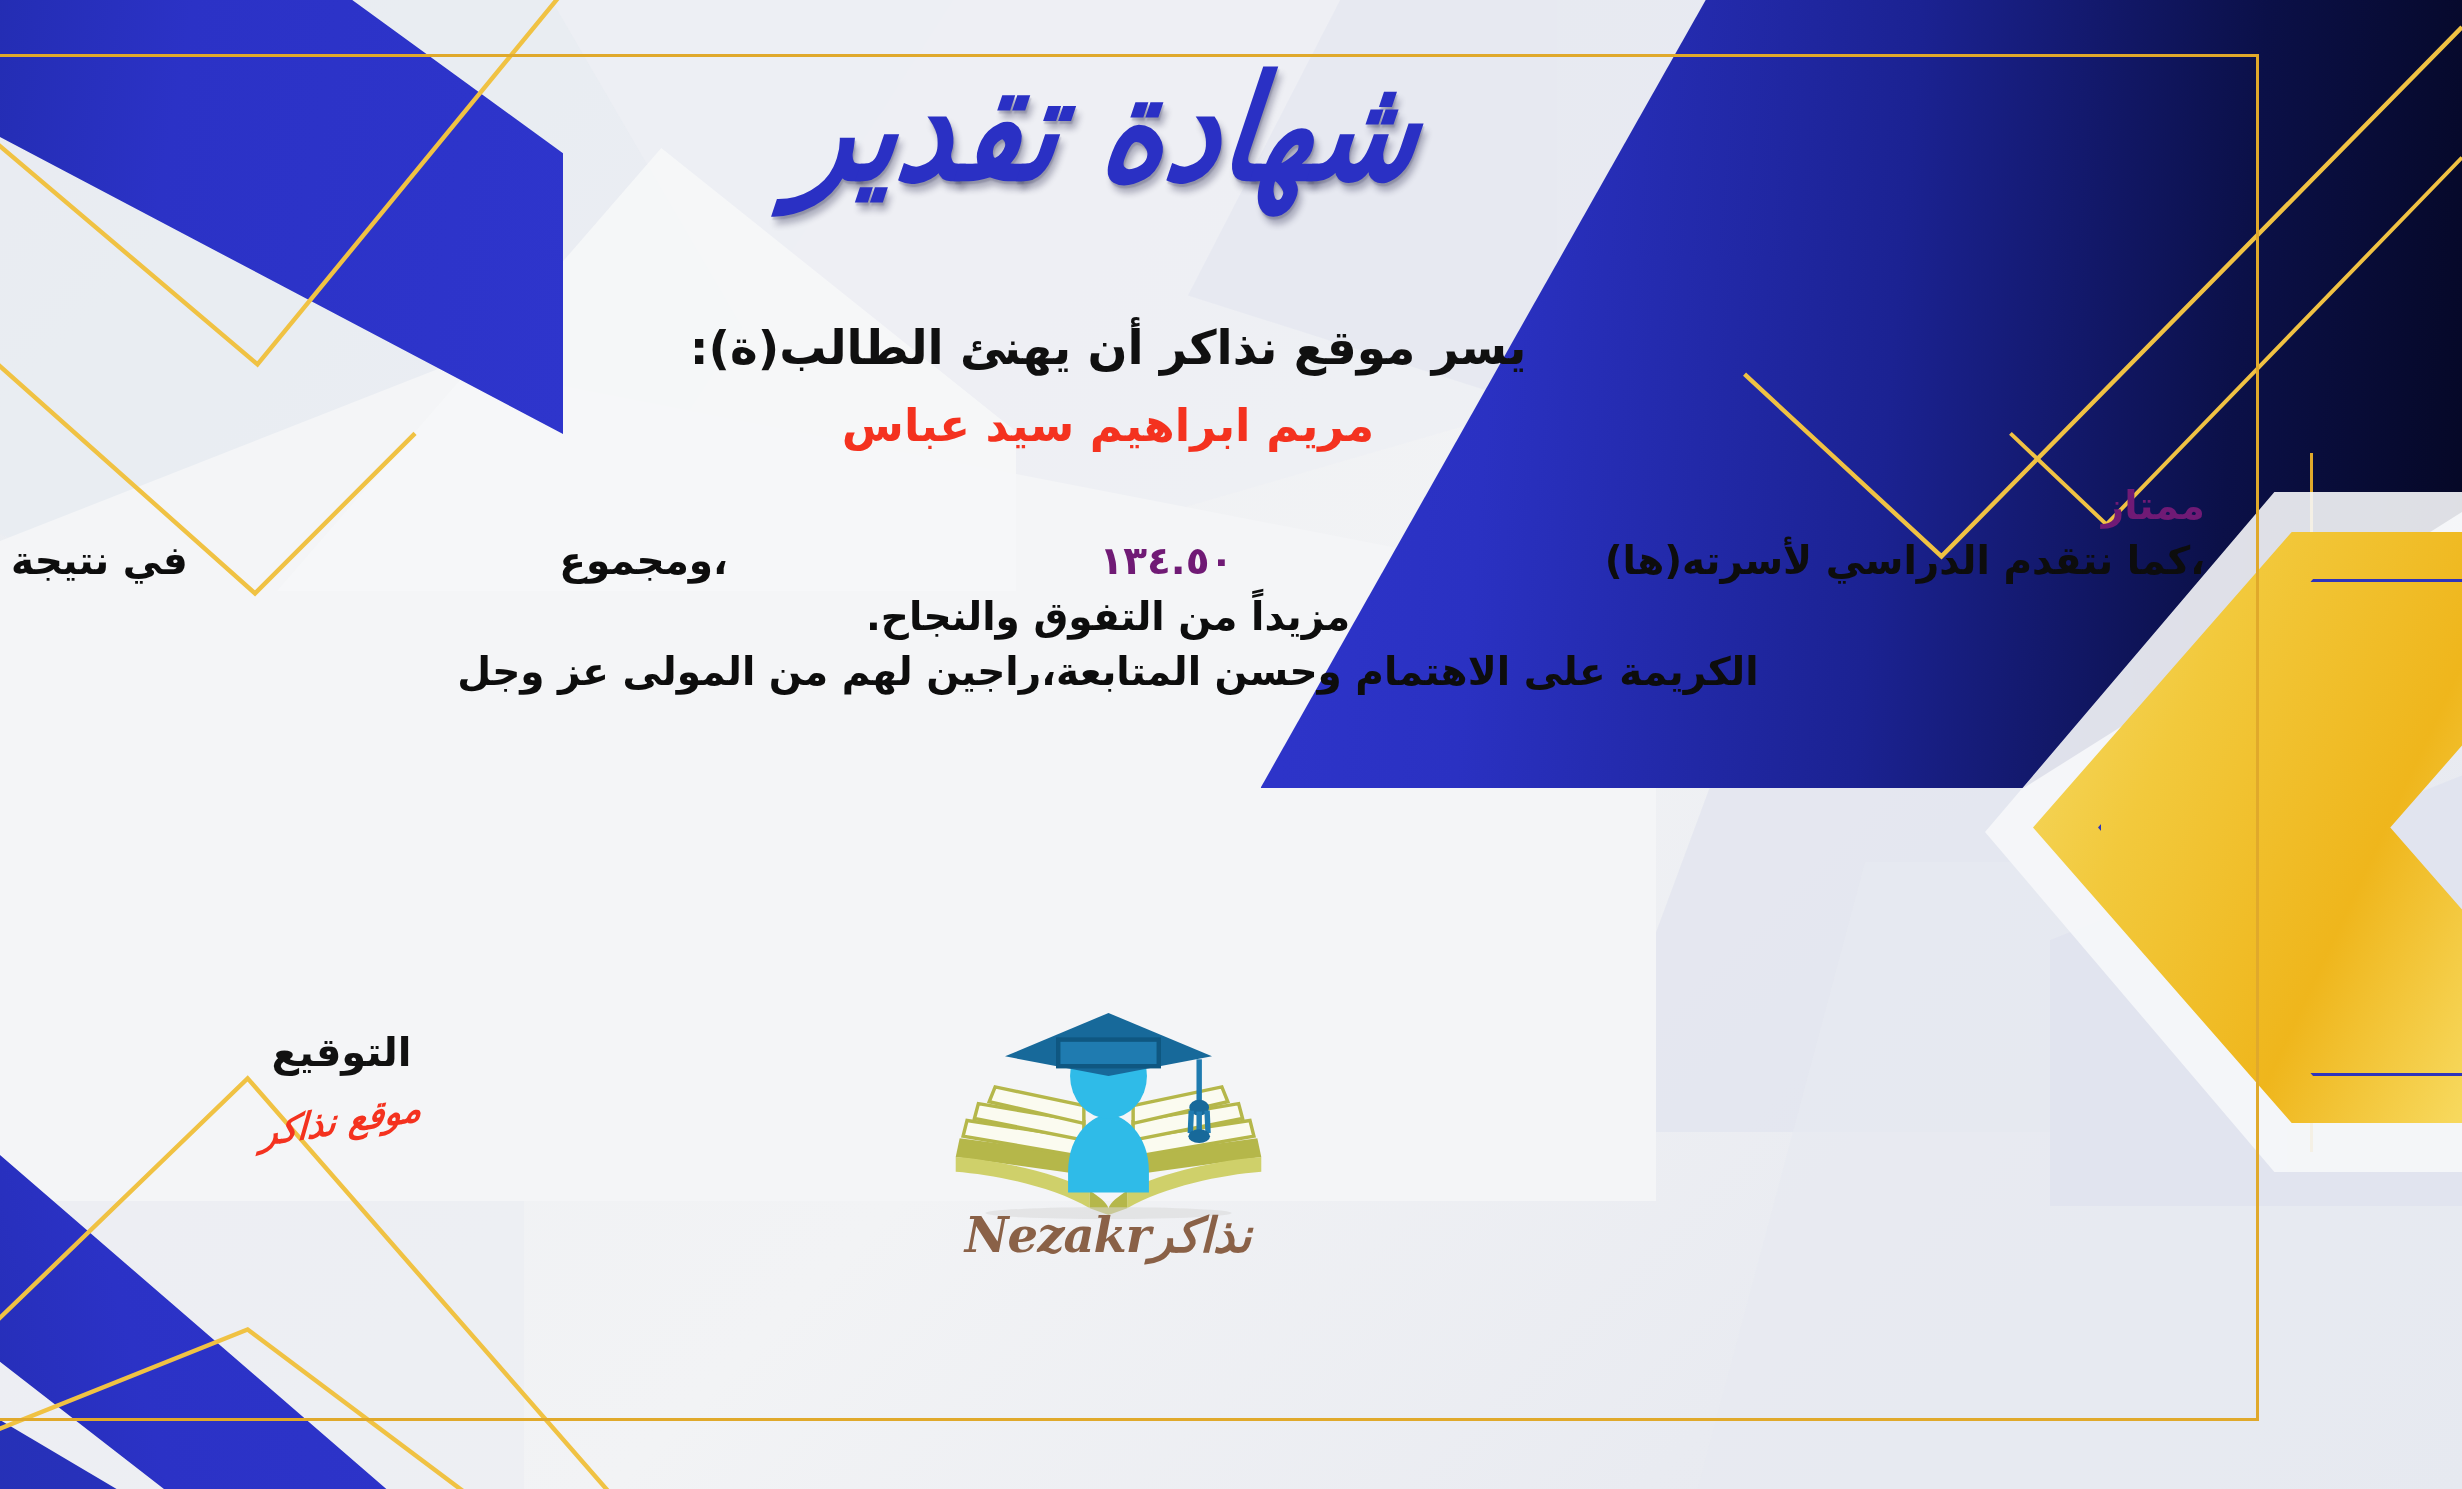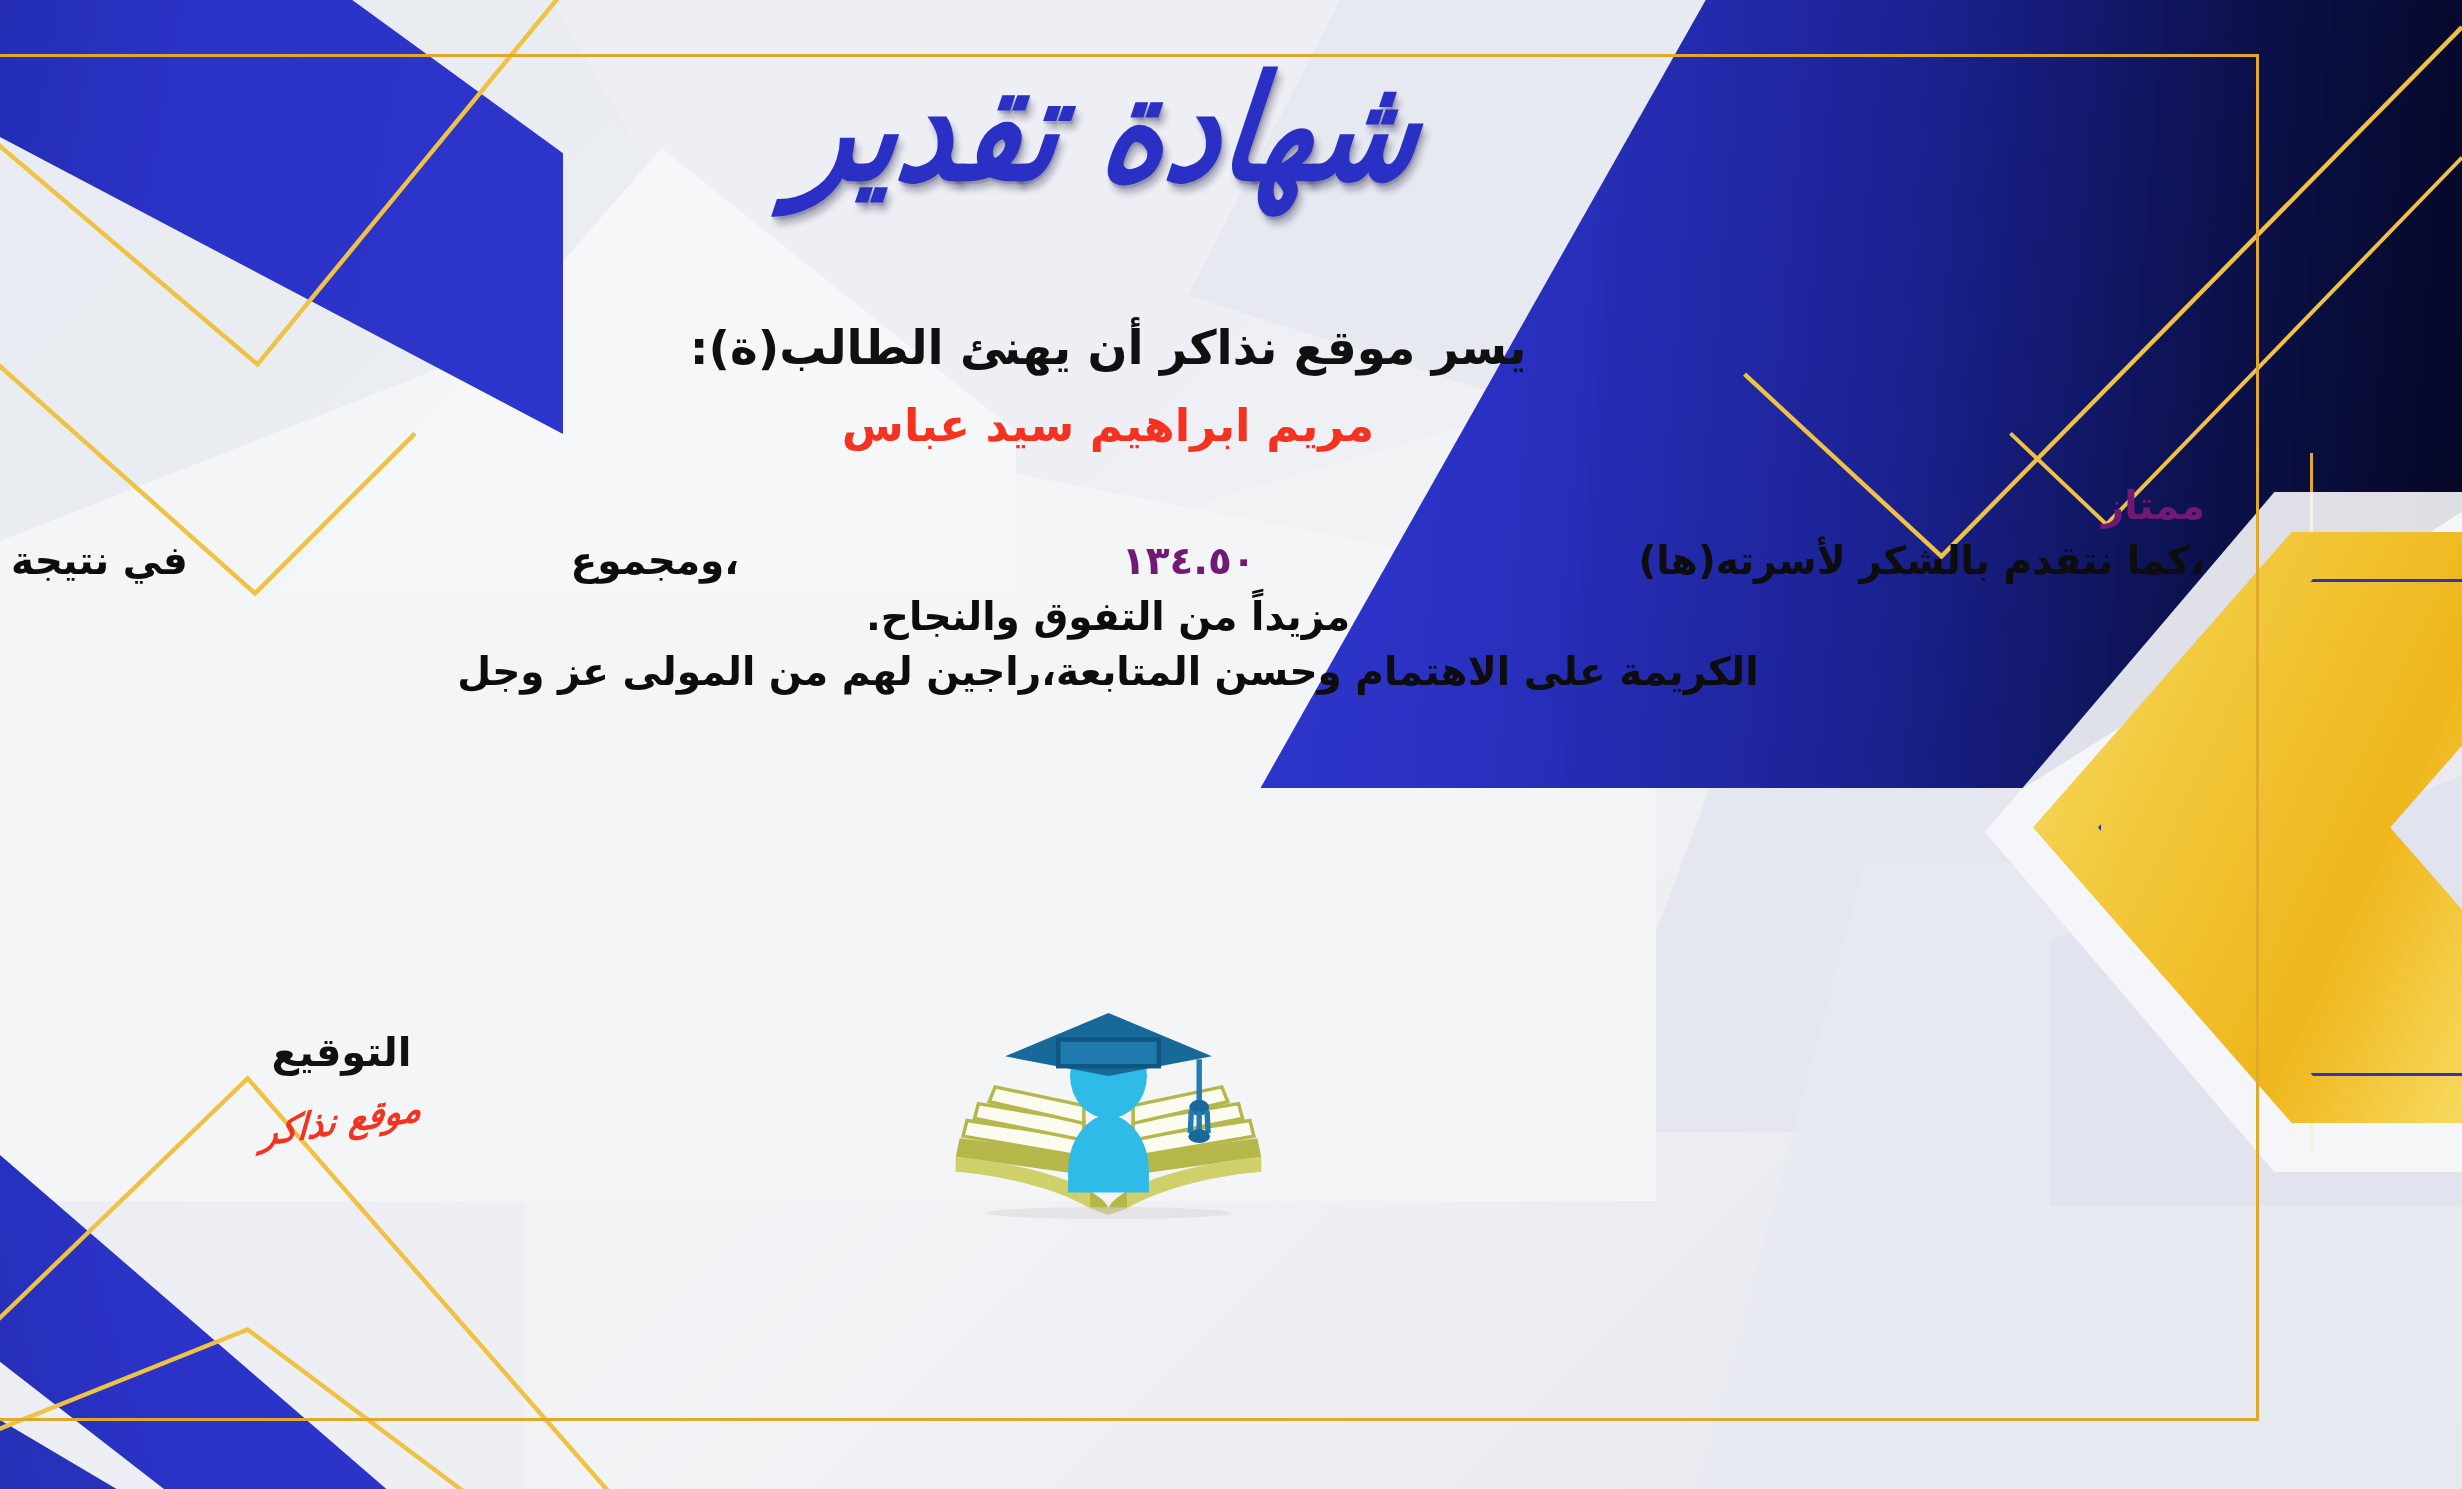--- a/index.html
+++ b/index.html
@@ -325,21 +325,21 @@
 
     <div class="student-name">مريم ابراهيم سيد عباس</div>
 
     <div class="body-block">
 
       <div class="bline just">
         <span class="hl">ممتاز</span>
       </div>
 
       <div class="bline just">
-        <span>،كما نتقدم بالشكر لأسرته(ها)</span>
+        <span>،كما نتقدم الدراسي لأسرته(ها)</span>
         <span class="hl">١٣٤.٥٠</span>
         <span>،ومجموع</span>
         <span>في نتيجة</span>
       </div>
 
       <div class="bline ctr">مزيداً من التفوق والنجاح.</div>
 
       <div class="bline ctr">الكريمة على الاهتمام وحسن المتابعة،راجين لهم من المولى عز وجل</div>
     </div>
 
@@ -377,17 +377,20 @@
 
         <rect x="248" y="62" width="204" height="54" fill="#1f7bb0" stroke="#0f5781" stroke-width="9"></rect>
 
         <path d="M534 102 L534 186" stroke="#1f7bb0" stroke-width="11" fill="none"></path>
         <ellipse cx="534" cy="200" rx="20" ry="16" fill="#17699a"></ellipse>
         <path d="M518 206 L516 252 M534 208 L534 258 M550 206 L552 252" stroke="#1f7bb0" stroke-width="11" fill="none"></path>
         <ellipse cx="534" cy="258" rx="22" ry="14" fill="#17699a"></ellipse>
 
         <ellipse cx="350" cy="414" rx="250" ry="12" fill="#d8d8d8" opacity=".55"></ellipse>
       </svg>
+      <div class="logo-word">
+        <span>نذاكر</span><span class="lat">Nezakr</span>
+      </div>
     </div>
 
   </div>
 </div>
 
 
 </body></html>

